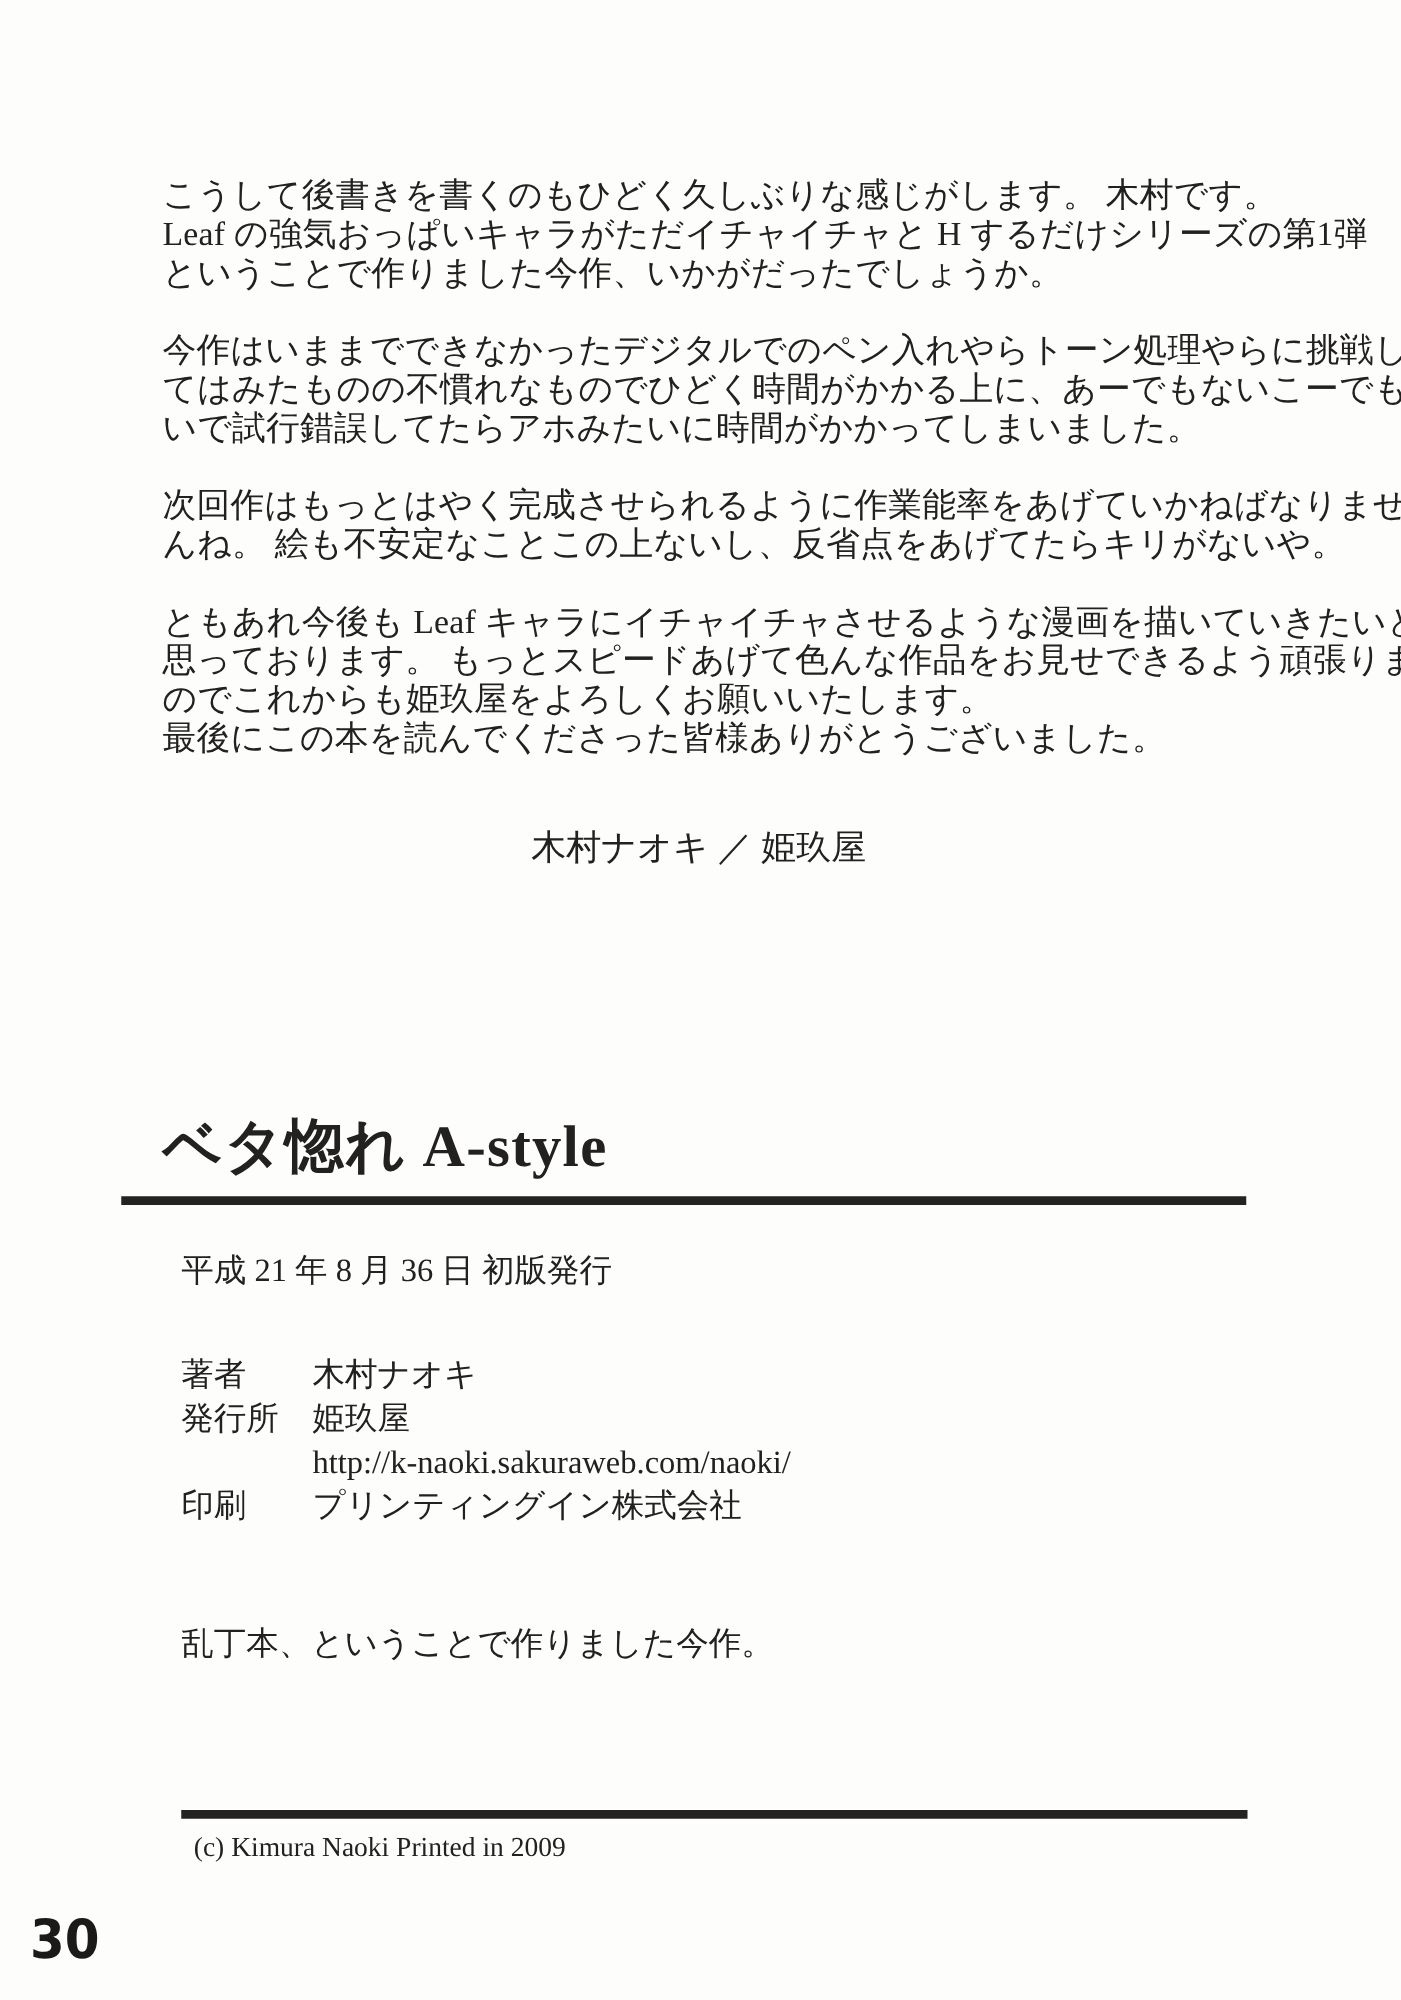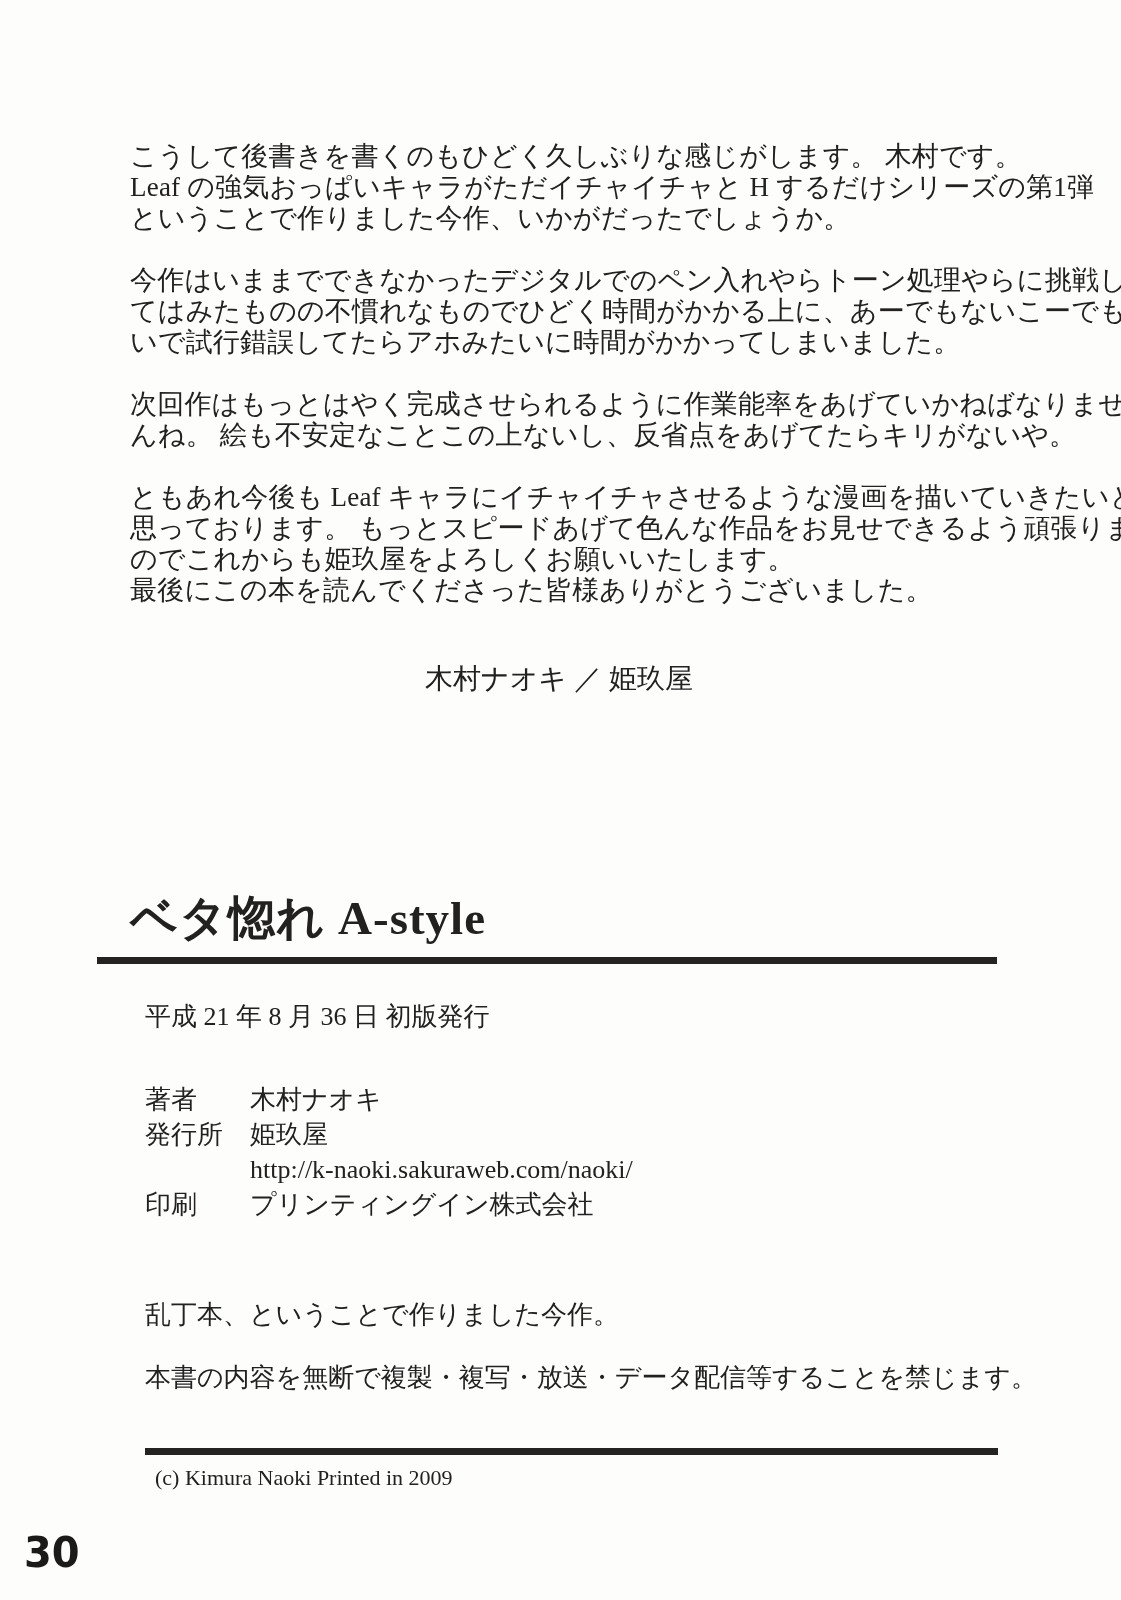--- a/index.html
+++ b/index.html
@@ -168,20 +168,19 @@
       <span class="lbl"></span>
       <span class="val">http://k-naoki.sakuraweb.com/naoki/</span>
     </div>
     <div class="row">
       <span class="lbl">印刷</span>
       <span class="val">プリンティングイン株式会社</span>
     </div>
   </div>
 
   <div class="notice notice-1">乱丁本、ということで作りました今作。</div>
-  <div class="notice notice-2">本書の内容を無断で複製・複写・放送・データ配信等することを禁じます。</div>
 
   <div class="bottom-rule"></div>
   <div class="copyright">(c) Kimura Naoki Printed in 2009</div>
 
   <div class="page-number">30</div>
 
 </div>
 
 </body></html>

